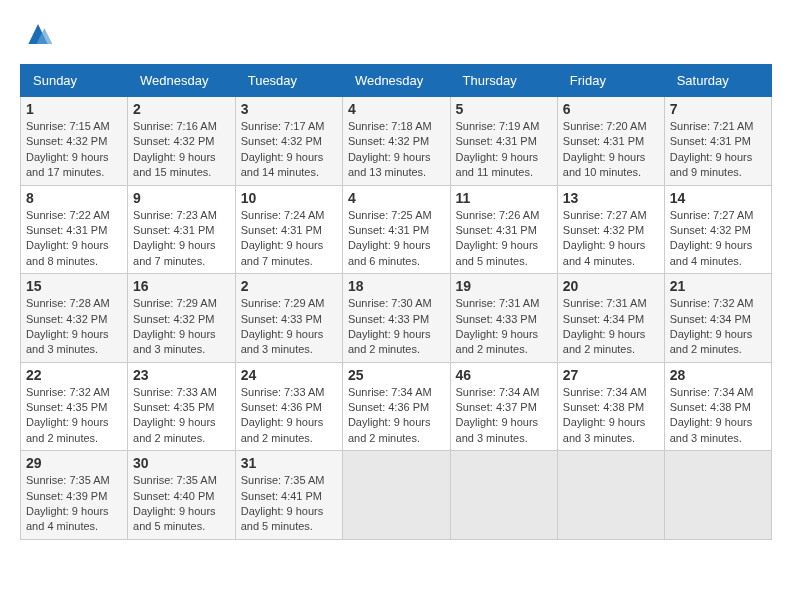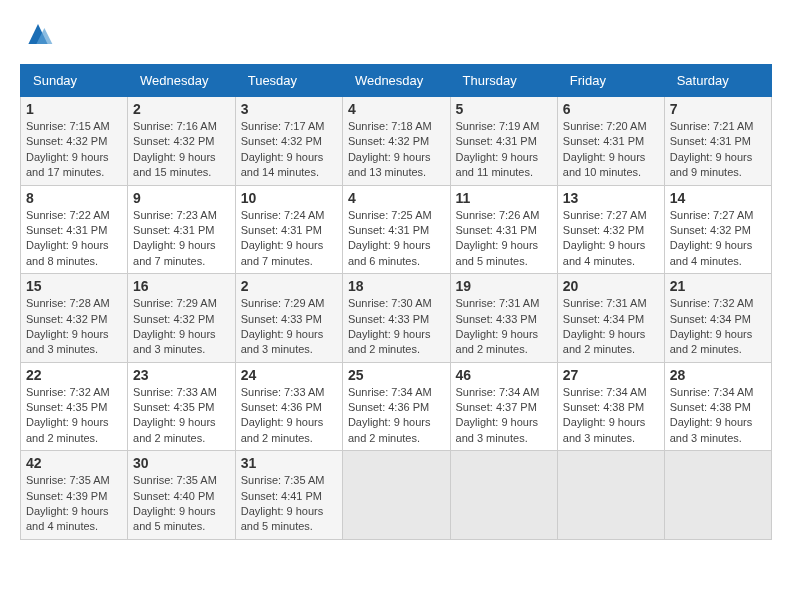--- a/index.html
+++ b/index.html
@@ -348,21 +348,21 @@
         <span class="day-number">28</span>
         <div class="day-info">
           Sunrise: 7:34 AM<br>
           Sunset: 4:38 PM<br>
           Daylight: 9 hours and 3 minutes.
         </div>
       </td>
       </tr>
       <tr>
         <td>
-        <span class="day-number">42</span>
+        <span class="day-number">29</span>
         <div class="day-info">
           Sunrise: 7:35 AM<br>
           Sunset: 4:39 PM<br>
           Daylight: 9 hours and 4 minutes.
         </div>
       </td>
         <td>
         <span class="day-number">30</span>
         <div class="day-info">
           Sunrise: 7:35 AM<br>

